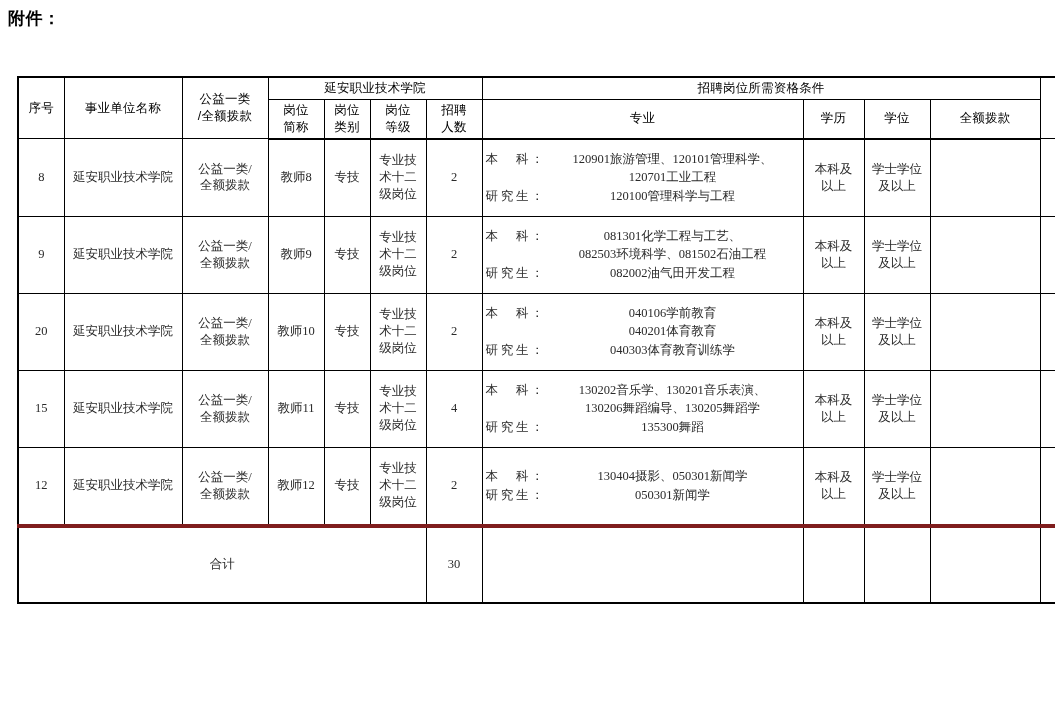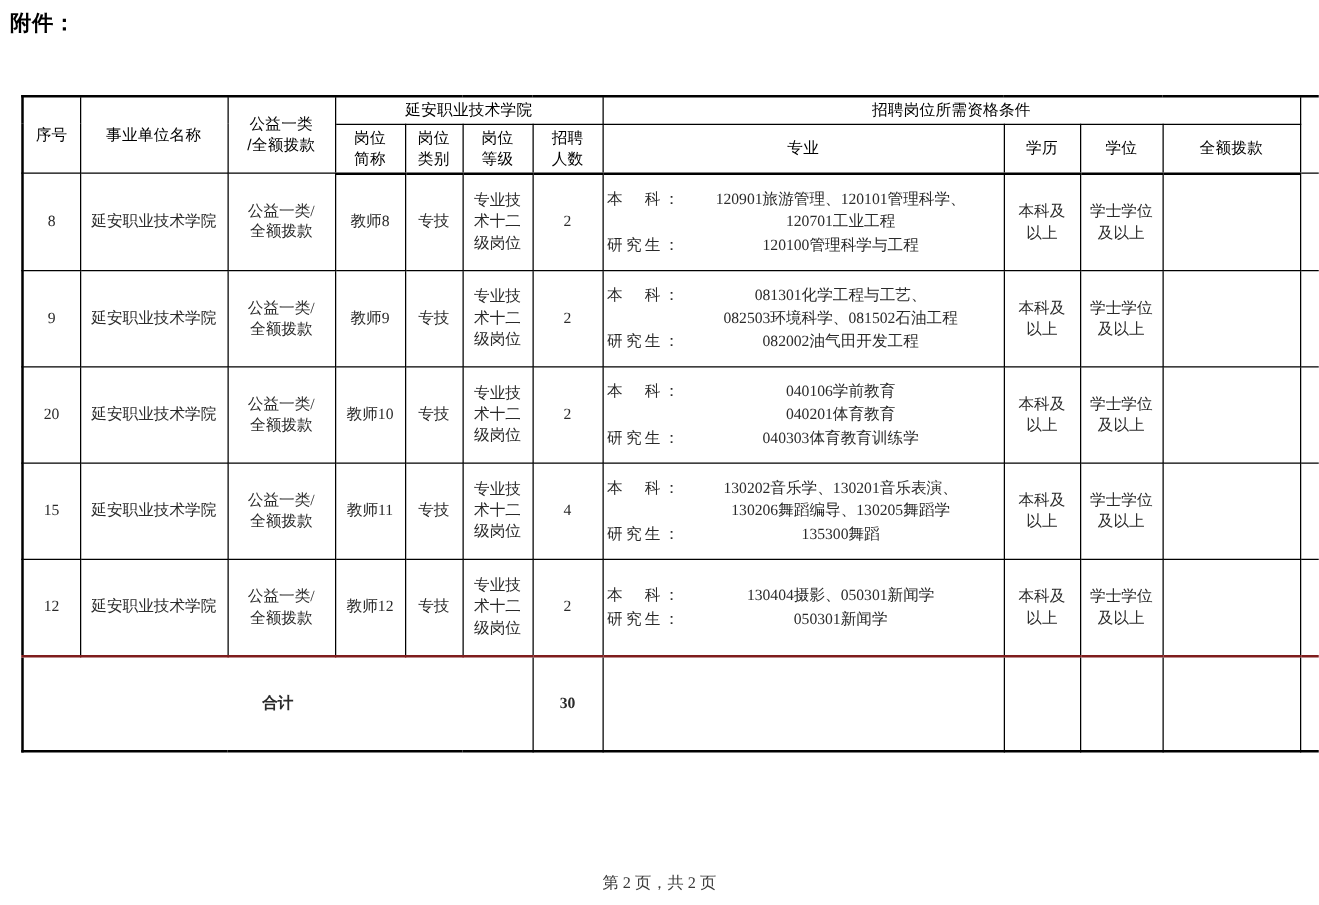--- a/index.html
+++ b/index.html
@@ -98,22 +98,21 @@
     color: #2a2a2a;
     font-size: 12.5px;
   }
 
   tbody tr td {
     height: 72px;
   }
 
   tbody tr.total-row td {
     height: 70px;
-    border-top: 2px solid #7f1d1d;
-    font-weight: bold;
+    border-top: 4px solid #7f1d1d;
   }
 
   .c-seq      { width: 46px; }
   .c-unit     { width: 118px; }
   .c-nature   { width: 86px; }
   .c-abbr     { width: 56px; }
   .c-cat      { width: 46px; }
   .c-level    { width: 56px; }
   .c-num      { width: 56px; }
   .c-major    { width: 321px; }
@@ -427,15 +426,14 @@
             <td></td>
             <td></td>
             <td></td>
             <td></td>
             <td></td>
           </tr>
         </tbody>
     </table>
   </div>
 
-  <div class="footer-pageno">第 2 页，共 2 页</div>
 
 </div>
 
 </body></html>

